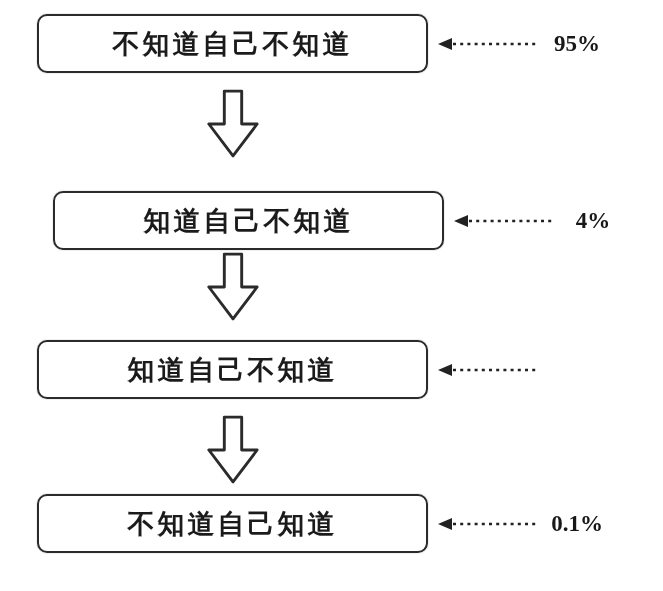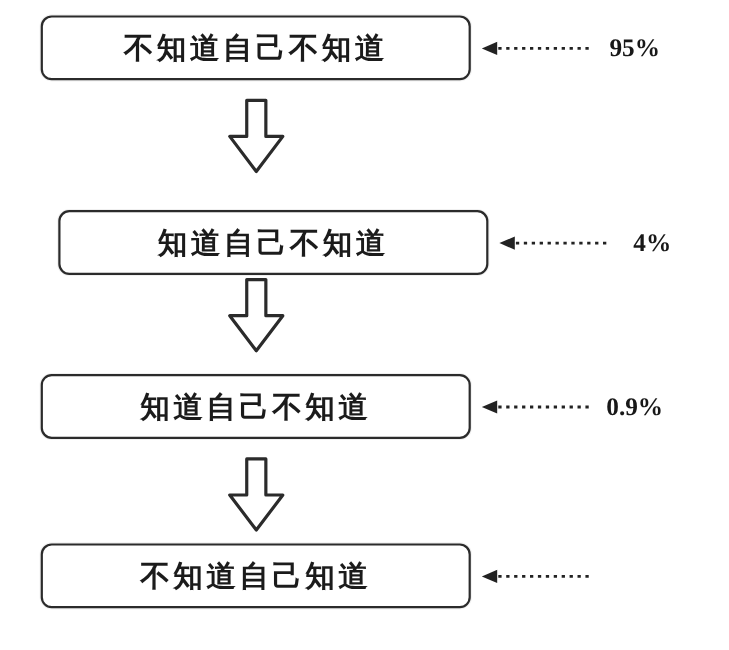--- a/index.html
+++ b/index.html
@@ -109,33 +109,33 @@
 
   <div class="row3">
     <div class="stage-box">
       <span class="stage-label">知道自己不知道</span>
     </div>
     <div class="annotation">
       <svg class="dotted-arrow" viewBox="0 0 100 16">
         <path d="M1 8 L15 2 L15 14 Z" fill="#222222"></path>
         <line x1="16" y1="8" x2="100" y2="8" stroke="#222222" stroke-width="2.6" stroke-dasharray="3 4.2"></line>
       </svg>
-      <span class="pct">0.9%</span>
     </div>
   </div>
 
   <svg class="down-arrow gap3" viewBox="0 0 58 72">
     <path d="M20 2 H38 V36 H54 L29 69 L4 36 H20 Z" fill="#ffffff" stroke="#2b2b2b" stroke-width="3" stroke-linejoin="round"></path>
   </svg>
 
   <div class="row4">
     <div class="stage-box">
       <span class="stage-label">不知道自己知道</span>
     </div>
     <div class="annotation">
       <svg class="dotted-arrow" viewBox="0 0 100 16">
         <path d="M1 8 L15 2 L15 14 Z" fill="#222222"></path>
         <line x1="16" y1="8" x2="100" y2="8" stroke="#222222" stroke-width="2.6" stroke-dasharray="3 4.2"></line>
       </svg>
+      <span class="pct">0.1%</span>
     </div>
   </div>
 
 </div>
 
 </body></html>

